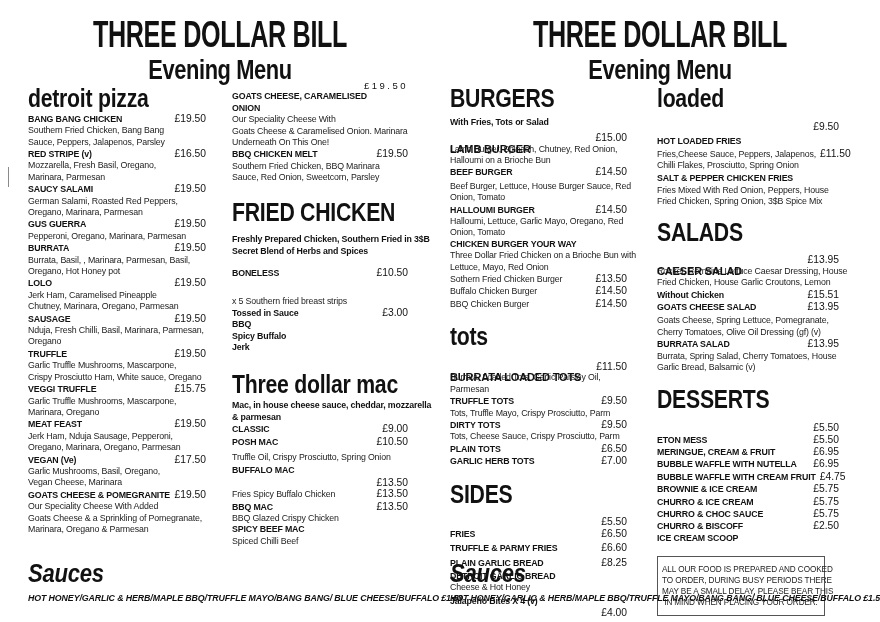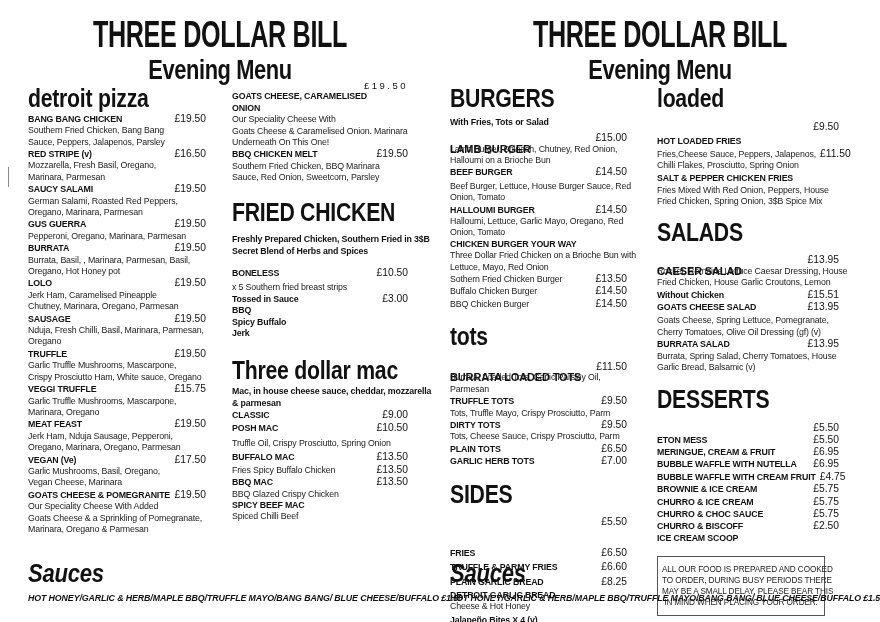--- a/index.html
+++ b/index.html
@@ -198,21 +198,21 @@
         <div class="line">
           <span class="lt b">Freshly Prepared Chicken, Southern Fried in 3$B</span>
         </div>
         <div class="line">
           <span class="lt b">Secret Blend of Herbs and Spices</span>
         </div>
         <div class="line" style="margin-top: 10px;">
           <span class="lt b">BONELESS</span>
           <span class="pr">£10.50</span>
         </div>
-        <div class="line" style="margin-top: 2px; align-items: flex-end;">
+        <div class="line" style="margin-top: 16px; align-items: flex-end;">
           <span class="lt">x 5 Southern fried breast strips</span>
         </div>
         <div class="line">
           <span class="lt b">Tossed in Sauce</span>
           <span class="pr">£3.00</span>
         </div>
         <div class="line">
           <span class="lt b">BBQ</span>
         </div>
         <div class="line">
@@ -232,21 +232,21 @@
           <span class="lt b">CLASSIC</span>
           <span class="pr">£9.00</span>
         </div>
         <div class="line">
           <span class="lt b">POSH MAC</span>
           <span class="pr">£10.50</span>
         </div>
         <div class="line" style="margin-top: 4px;">
           <span class="lt">Truffle Oil, Crispy Prosciutto, Spring Onion</span>
         </div>
-        <div class="line" style="margin-top: 2px;">
+        <div class="line" style="margin-top: 2px; flex-direction: column;">
           <span class="lt b">BUFFALO MAC</span>
           <span class="pr">£13.50</span>
         </div>
         <div class="line">
           <span class="lt">Fries Spicy Buffalo Chicken</span>
           <span class="pr">£13.50</span>
         </div>
         <div class="line">
           <span class="lt b">BBQ MAC</span>
           <span class="pr">£13.50</span>
@@ -359,21 +359,21 @@
         </div>
         <div class="line">
           <span class="lt b">GARLIC HERB TOTS</span>
           <span class="pr">£7.00</span>
         </div>
         <div class="shead" style="margin-top: 12px; margin-bottom: 8px;">SIDES</div>
         <div class="line" style="margin-top: 4px;">
           <span class="lt"></span>
           <span class="pr">£5.50</span>
         </div>
-        <div class="line" style="margin-top: 19px;">
+        <div class="line" style="margin-top: 0;">
           <span class="lt b">FRIES</span>
           <span class="pr">£6.50</span>
         </div>
         <div class="line" style="margin-top: 2px;">
           <span class="lt b">TRUFFLE &amp; PARMY FRIES</span>
           <span class="pr">£6.60</span>
         </div>
         <div class="line" style="margin-top: 2px;">
           <span class="lt b">PLAIN GARLIC BREAD</span>
           <span class="pr">£8.25</span>

